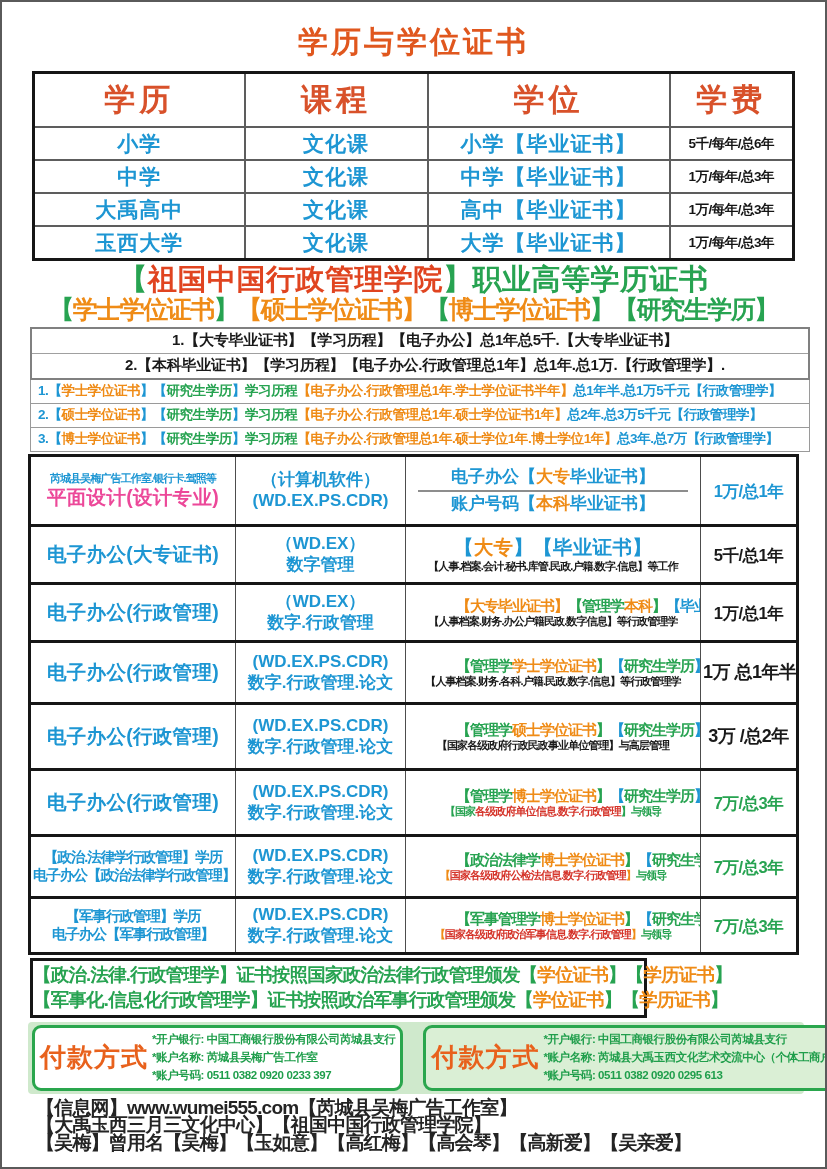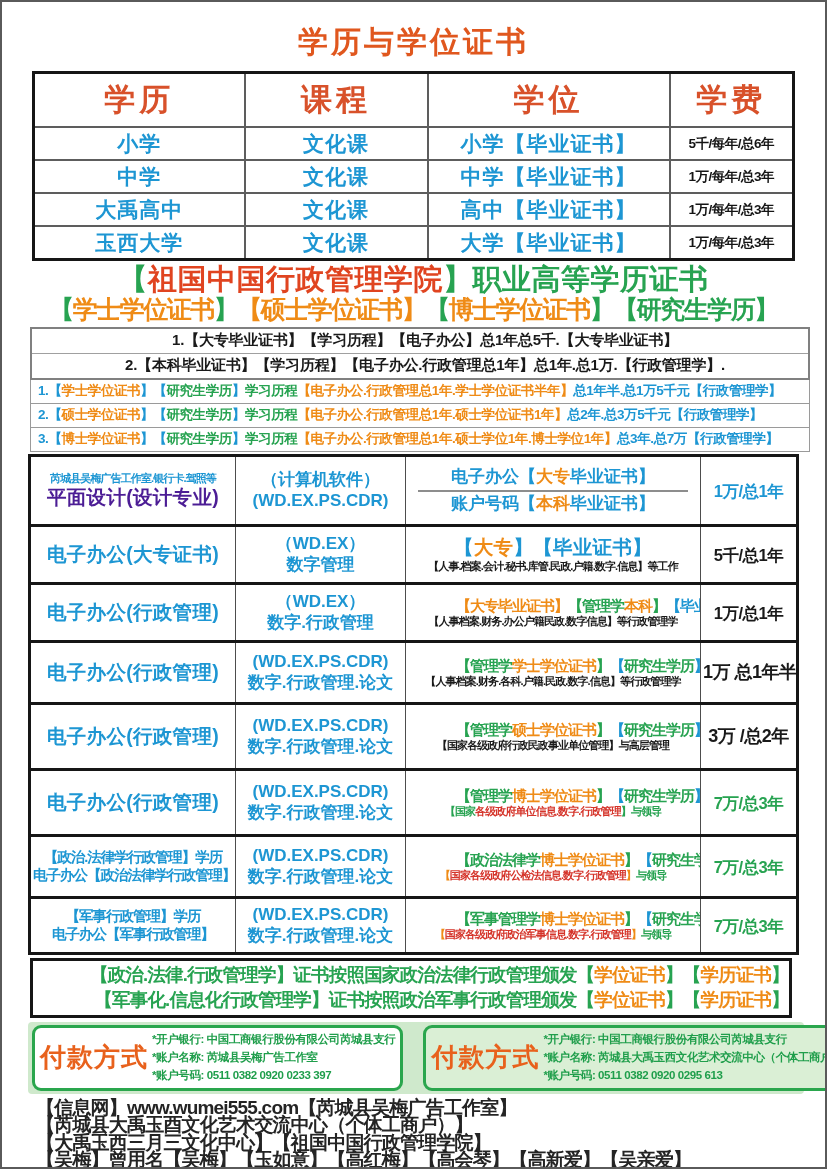--- a/index.html
+++ b/index.html
@@ -34,21 +34,21 @@
   .ln{line-height:1.22;}
   .ln.xs{font-size:11px;font-weight:700;letter-spacing:-0.9px;white-space:nowrap;}
   .ln.sm{font-size:14.5px;font-weight:800;letter-spacing:-1px;white-space:nowrap;}
   .ln.sm2{font-size:15px;font-weight:800;letter-spacing:-1px;white-space:nowrap;margin-left:48px;}
   .ln.md{font-size:17px;font-weight:800;letter-spacing:0;}
   .ln.lg{font-size:19.5px;font-weight:800;letter-spacing:0.3px;white-space:nowrap;}
   .ln.fee{font-size:16.5px;font-weight:800;letter-spacing:-0.5px;white-space:nowrap;}
   .ln.feeBig{font-size:18px;font-weight:800;letter-spacing:-0.5px;white-space:nowrap;}
   .ln.u{border-bottom:2px solid #8d8d8d;margin:0 10px 2px;padding-bottom:2px;}
 
-  .stmt{margin:3px 0 0 28px;width:762px;border:3px solid #161616;box-sizing:border-box;
+  .stmt{margin:3px 0 0 28px;width:617px;border:3px solid #161616;box-sizing:border-box;
         text-align:right;padding:2px 0 3px;}
   .stmt-line{font-size:18.5px;font-weight:800;line-height:1.32;letter-spacing:-0.8px;white-space:nowrap;}
 
   .paystrip{margin:4px 0 0 26px;width:776px;background:#cfe9cc;display:flex;gap:20px;
             padding:3px 4px;box-sizing:border-box;border-radius:4px;}
   .paybox{flex:1;border:3px solid #2aa64d;border-radius:9px;display:flex;align-items:center;
           padding:3px 5px;box-sizing:border-box;min-height:56px;}
   .paybox.pleft{background:#ffffff;}
   .paybox.pright{background:#daefd5;}
   .paytitle{color:#e8611c;font-size:26px;font-weight:900;flex:0 0 auto;width:112px;line-height:1.05;letter-spacing:1px;}
@@ -124,21 +124,21 @@
     <colgroup>
         <col style="width:206px">
         <col style="width:170px">
         <col style="width:295px">
         <col style="width:97px">
       </colgroup>
     <tbody>
         <tr class="r1">
       <td>
             <div class="ln xs"><span style="color: rgb(29, 150, 211);">芮城县吴梅广告工作室.银行卡.驾照等</span></div>
-            <div class="ln lg"><span style="color: #4c1d95;">平面设计(设计专业)</span></div>
+            <div class="ln lg"><span style="color: #ec4899;">平面设计(设计专业)</span></div>
           </td>
       <td>
             <div class="ln md"><span style="color: rgb(29, 150, 211);">（计算机软件）</span></div>
             <div class="ln md"><span style="color: rgb(29, 150, 211);">(WD.EX.PS.CDR)</span></div>
           </td>
       <td>
             <div class="ln md u"><span style="color: rgb(29, 150, 211);">电子办公【</span><span style="color: rgb(239, 139, 22);">大专</span><span style="color: rgb(29, 150, 211);">毕业证书】</span></div>
             <div class="ln md"><span style="color: rgb(29, 150, 211);">账户号码【</span><span style="color: rgb(239, 139, 22);">本科</span><span style="color: rgb(29, 150, 211);">毕业证书】</span></div>
           </td>
       <td>
@@ -281,19 +281,18 @@
       <div class="paylines">
         <div class="payline">*开户银行: 中国工商银行股份有限公司芮城县支行</div>
         <div class="payline">*账户名称: 芮城县大禹玉西文化艺术交流中心（个体工商户）</div>
         <div class="payline">*账户号码: 0511 0382 0920 0295 613</div>
       </div>
     </div>
   </div>
 
   <div class="footer">
     <div class="f">【信息网】www.wumei555.com【芮城县吴梅广告工作室】</div>
-    <div class="f">【芮城县大禹玉酉文化艺术交流中心（个体工商户）】</div>
     <div class="f">【大禹玉西三月三文化中心】【祖国中国行政管理学院】</div>
     <div class="f">【吴梅】曾用名【吴梅】【玉如意】【高红梅】【高会琴】【高新爱】【吴亲爱】</div>
 
   </div>
 
 </div>
 
 </body></html>

